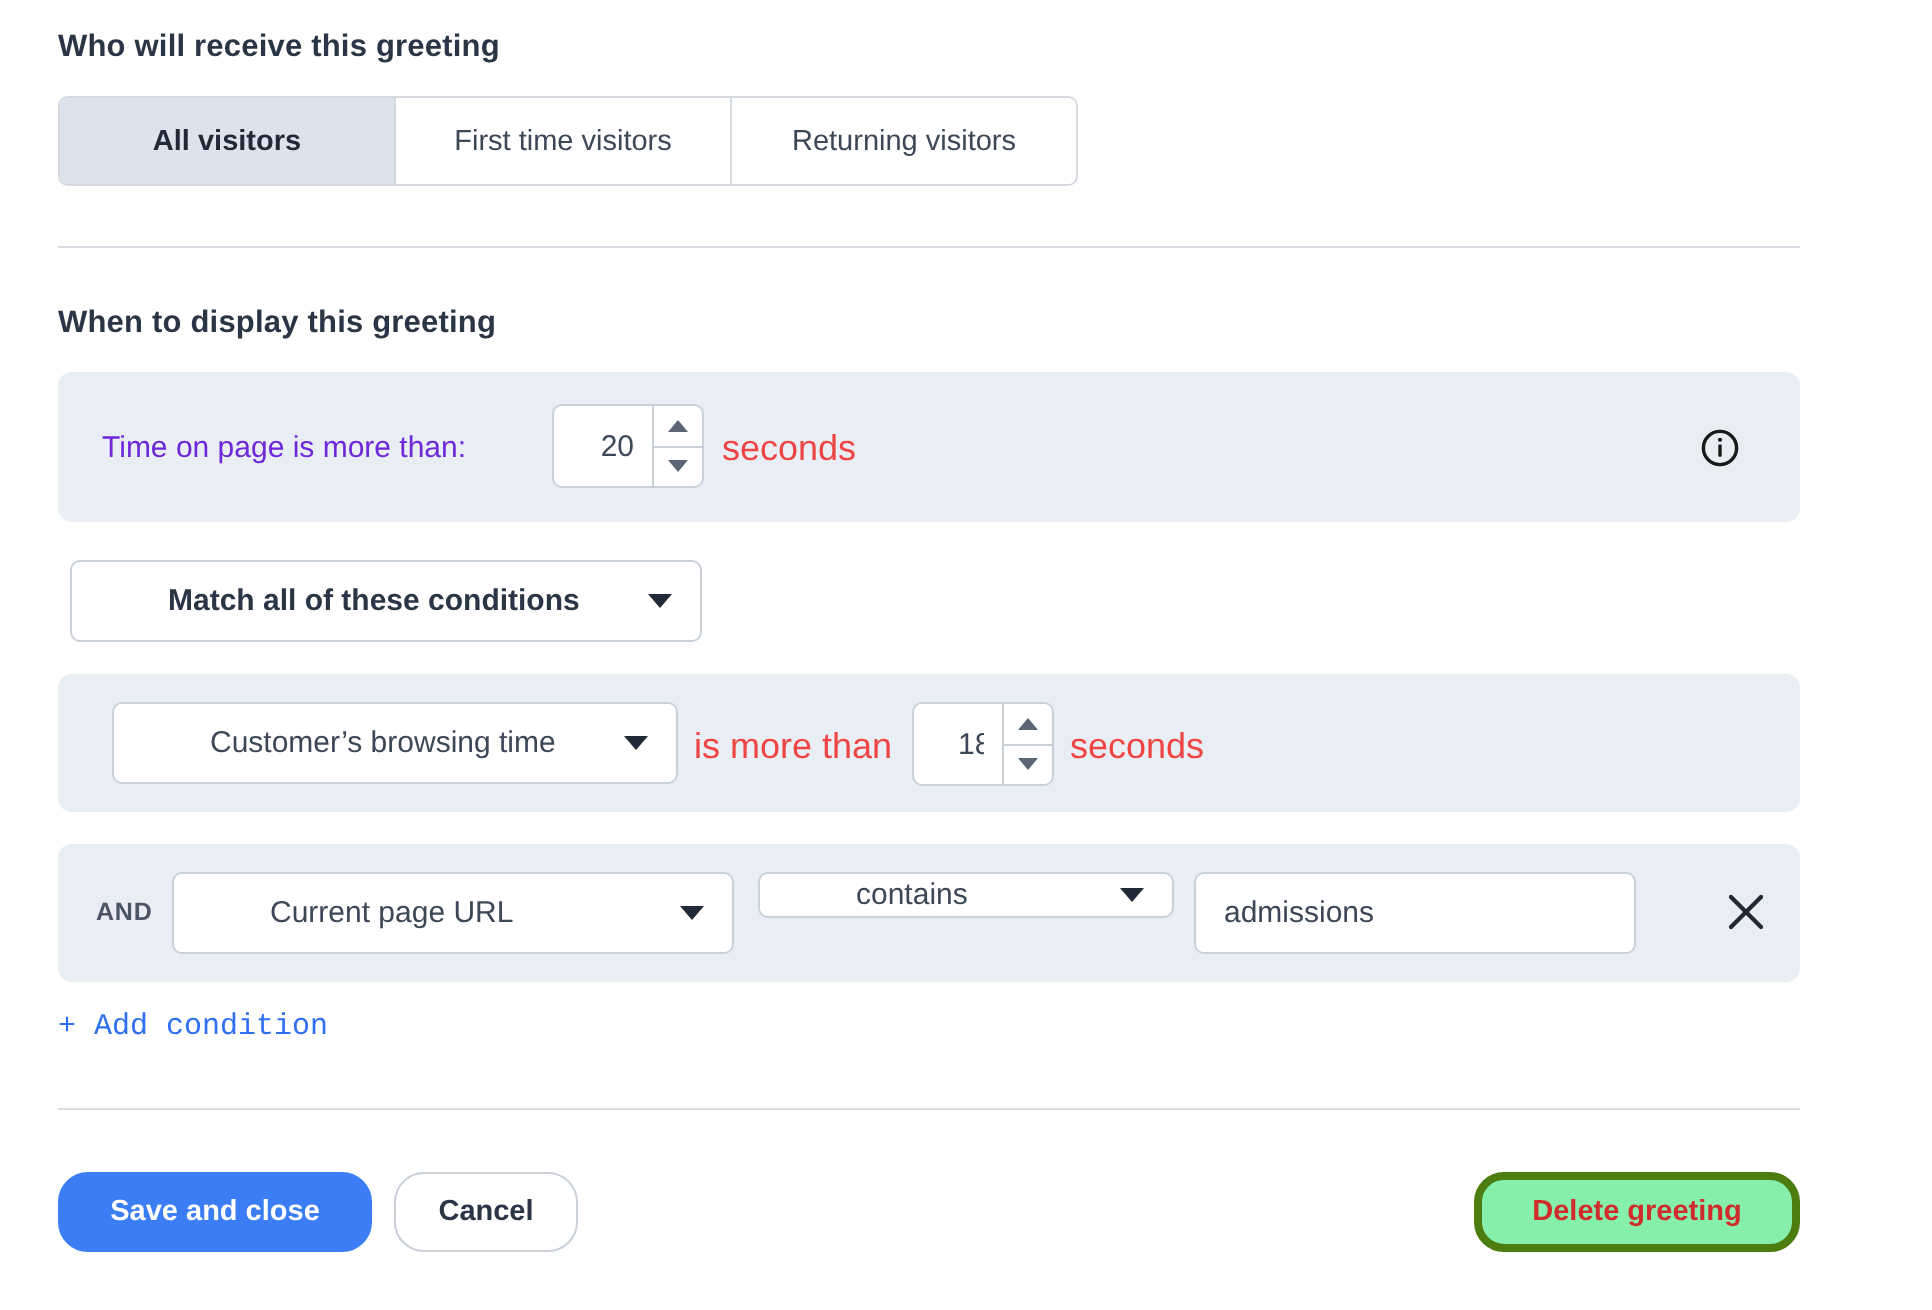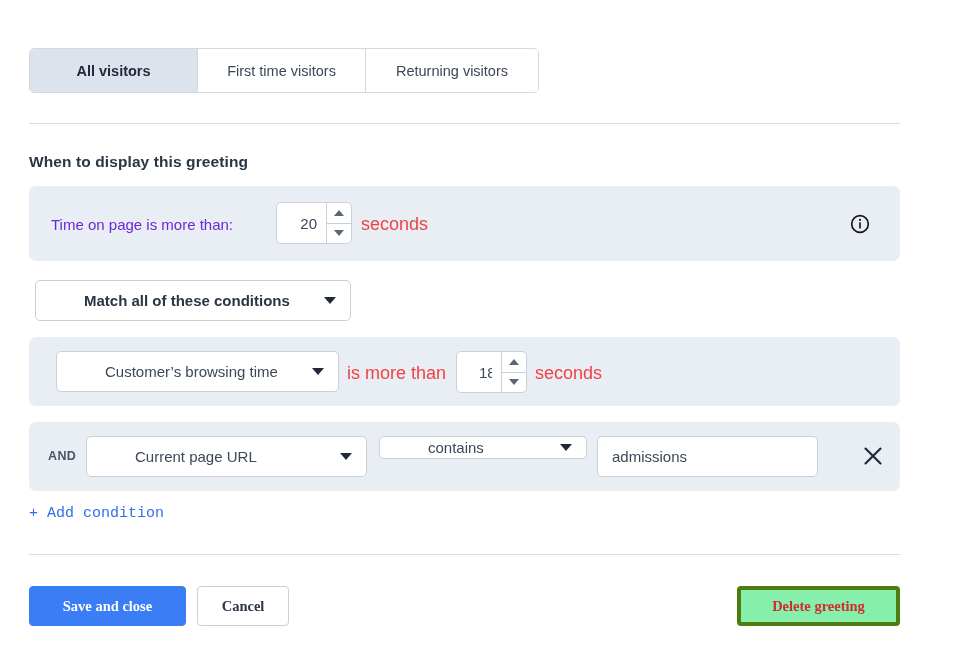--- a/index.html
+++ b/index.html
@@ -267,27 +267,26 @@
     font-family: Liberation Mono, monospace;
   }
 
   
   .btn {
     position: absolute;
     display: flex;
     align-items: center;
     justify-content: center;
     height: 40px;
-    border-radius: 4px;
+    border-radius: 15px;
     font-size: 14.5px;
     font-weight: 700;
     box-sizing: border-box;
     cursor: pointer;
     white-space: nowrap;
-    font-family: Liberation Serif, serif;
   }
   #btn-save {
     left: 29px; top: 586px; width: 157px;
     background: #3b7df5;
     border: 1px solid #3b7df5;
     color: #ffffff;
   }
   #btn-cancel {
     left: 197px; top: 586px; width: 92px;
     background: #ffffff;
@@ -299,20 +298,21 @@
     background: #86efac;
     border: 4px solid #4d7c0f;
     color: #d02c2c;
   }
 </style>
 </head>
 <body>
 
 <div class="page">
 
+  <div class="section-title" id="who-title">Who will receive this greeting</div>
 
   <div class="segmented">
     <div class="seg-item selected" id="seg-0">All visitors</div>
     <div class="seg-item" id="seg-1">First time visitors</div>
     <div class="seg-item" id="seg-2">Returning visitors</div>
   </div>
 
   <div class="divider" id="divider-top"></div>
 
   <div class="section-title" id="when-title">When to display this greeting</div>

